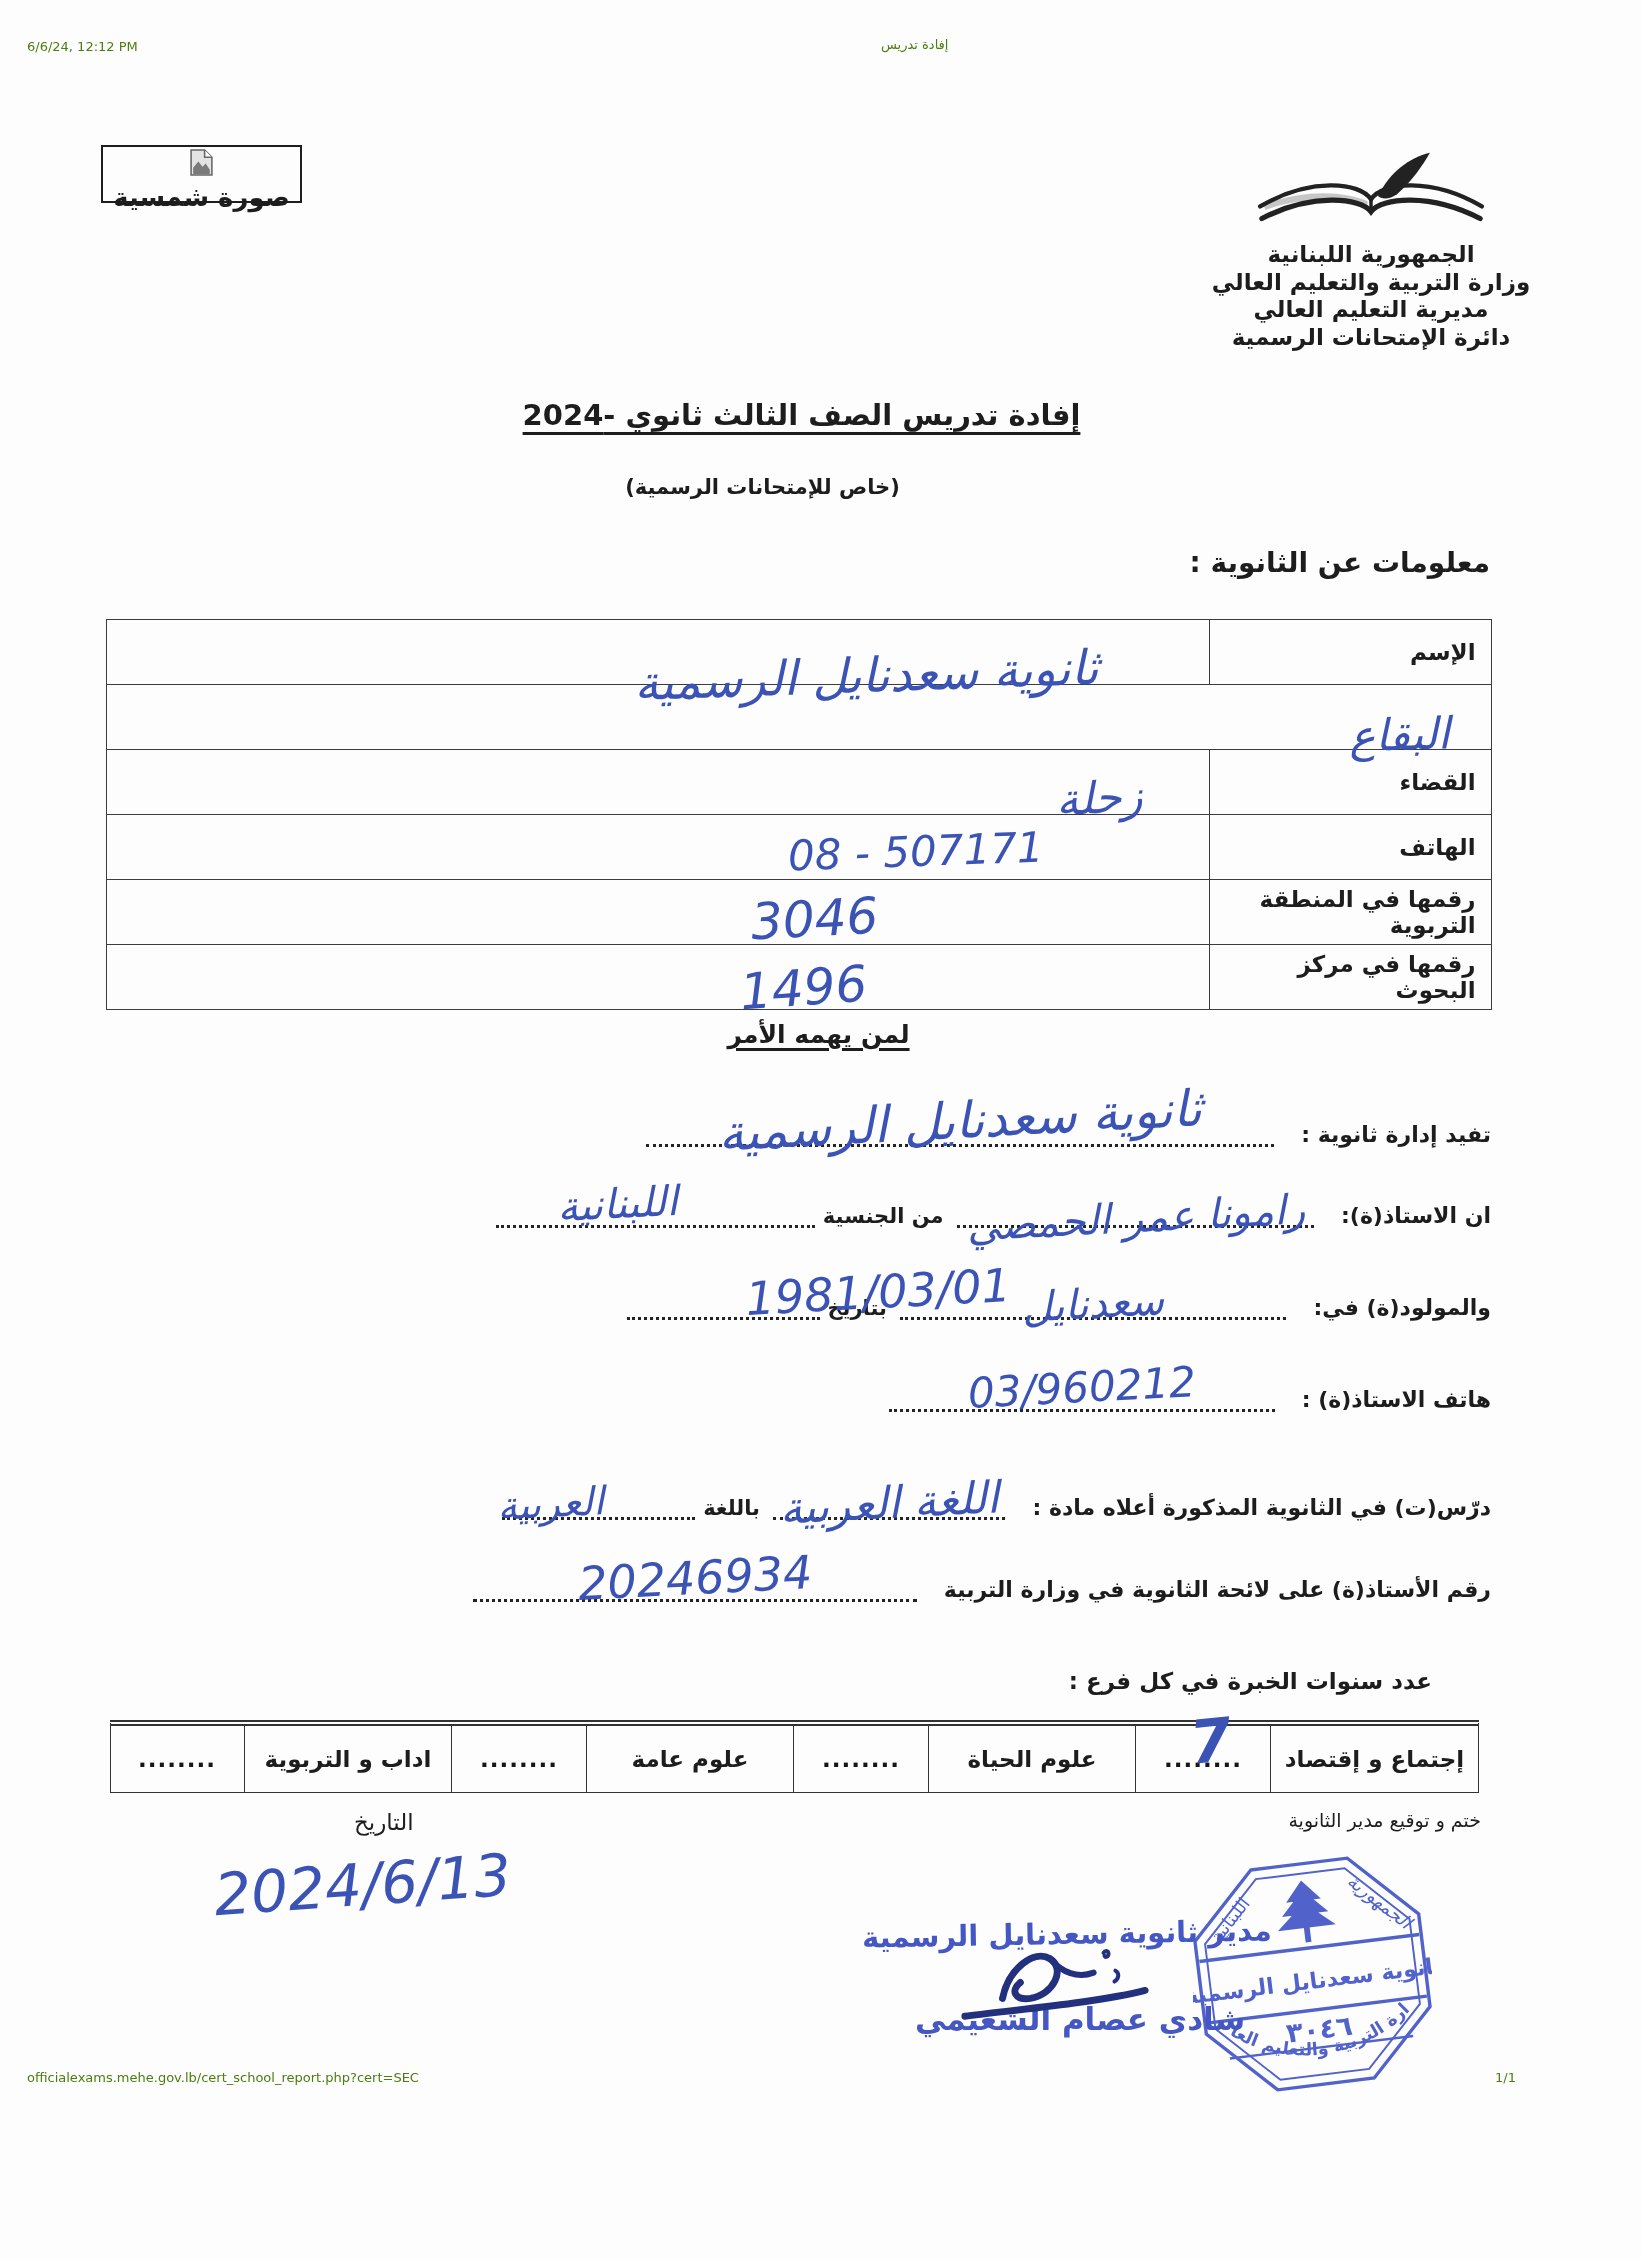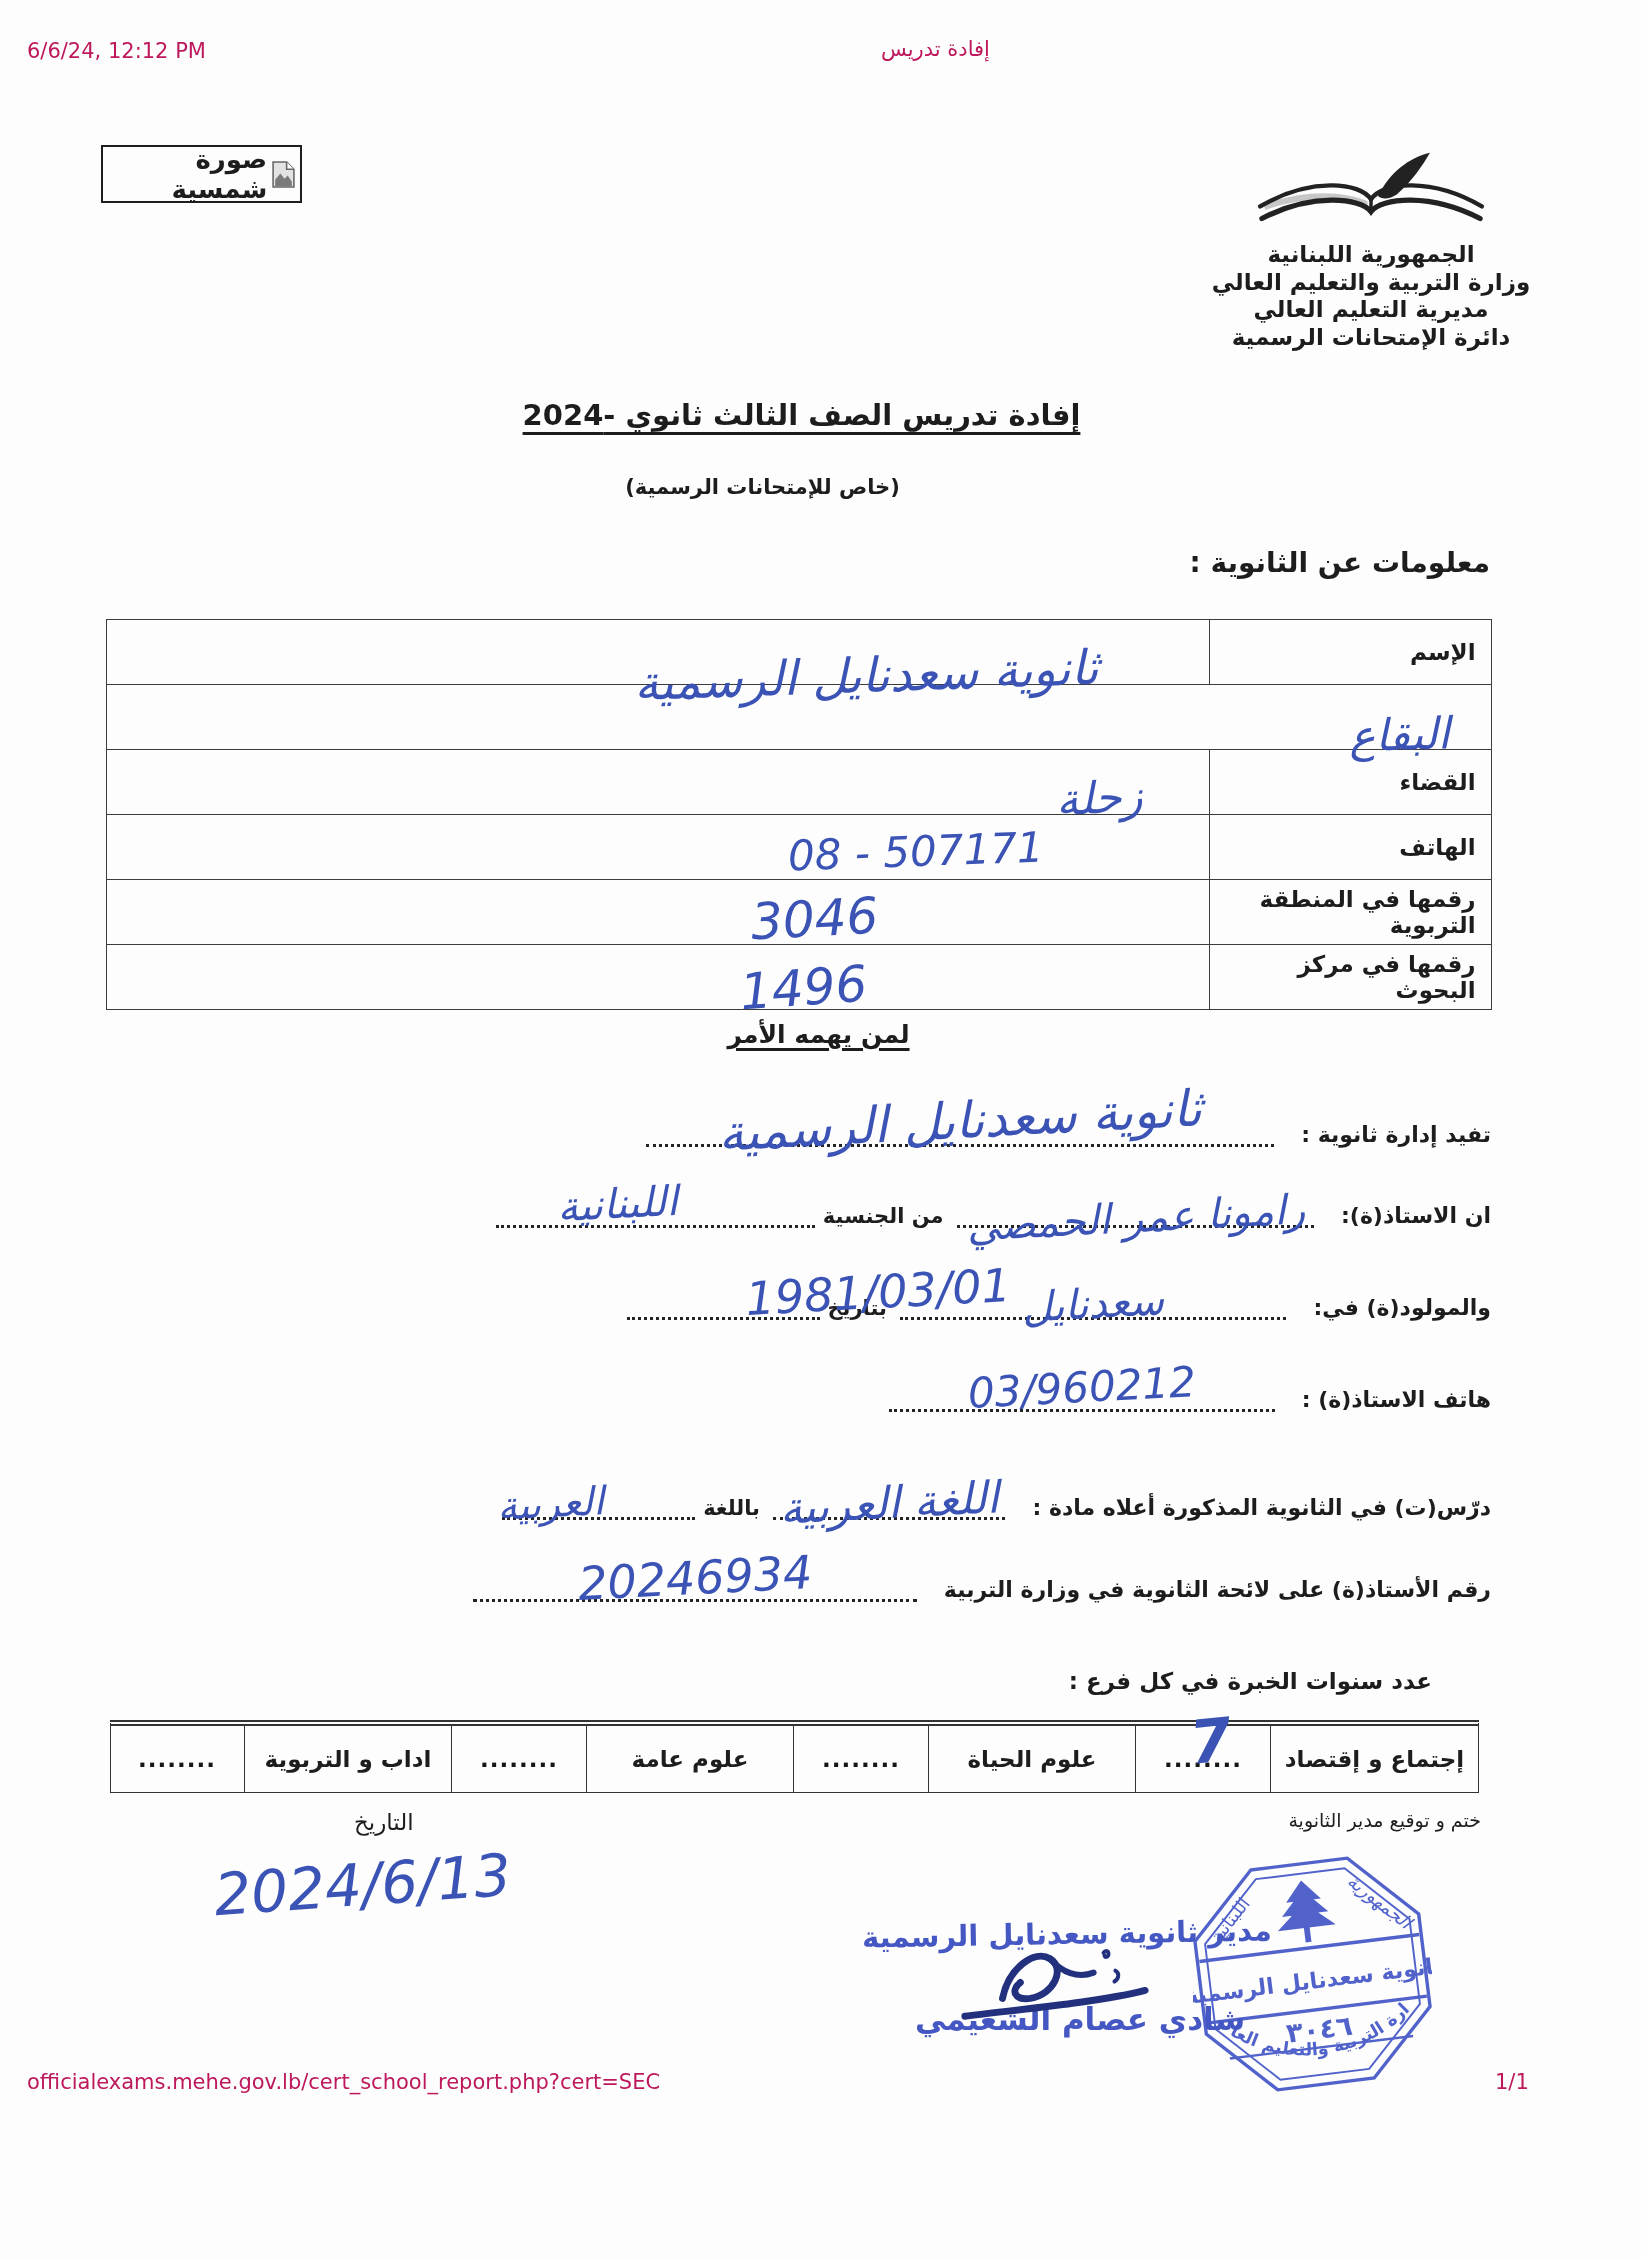--- a/index.html
+++ b/index.html
@@ -4,31 +4,31 @@
 <style>
   html,body{margin:0;padding:0;background:#e9e9e9;}
   .page{
     position:relative;width:1641px;height:2259px;margin:0 auto;
     background:#fdfdfd;overflow:hidden;
     font-family:"DejaVu Sans",sans-serif;color:#1d1d1d;
   }
   .abs{position:absolute;}
   .rtl{direction:rtl;}
   .num{direction:ltr;unicode-bidi:isolate;}
-  .small-print{font-size:21px;color:#be185d;}
+  .small-print{font-size:13px;color:#4d7c0f;}
   
   .hw{
     font-family:"DejaVu Sans",sans-serif;font-style:italic;
     color:#3a53b5;white-space:nowrap;line-height:1;
   }
   
   .photo-box{
     left:101px;top:145px;width:201px;height:58px;border:2.9px solid #1e1e1e;
     display:flex;align-items:center;justify-content:flex-start;gap:3.9px;
-    direction:rtl;padding:0 3.9px;box-sizing:border-box;
+    direction:rtl;padding:0 3.9px;box-sizing:border-box;flex-direction:column;
   }
   .photo-box .lbl{font-size:26px;font-weight:bold;}
   
   .ministry-text{
     left:1202px;top:241px;width:338px;text-align:center;
     font-size:23px;font-weight:bold;line-height:1.2;direction:rtl;
   }
   
   .doc-title{
     top:398px;left:502px;width:599px;text-align:center;

